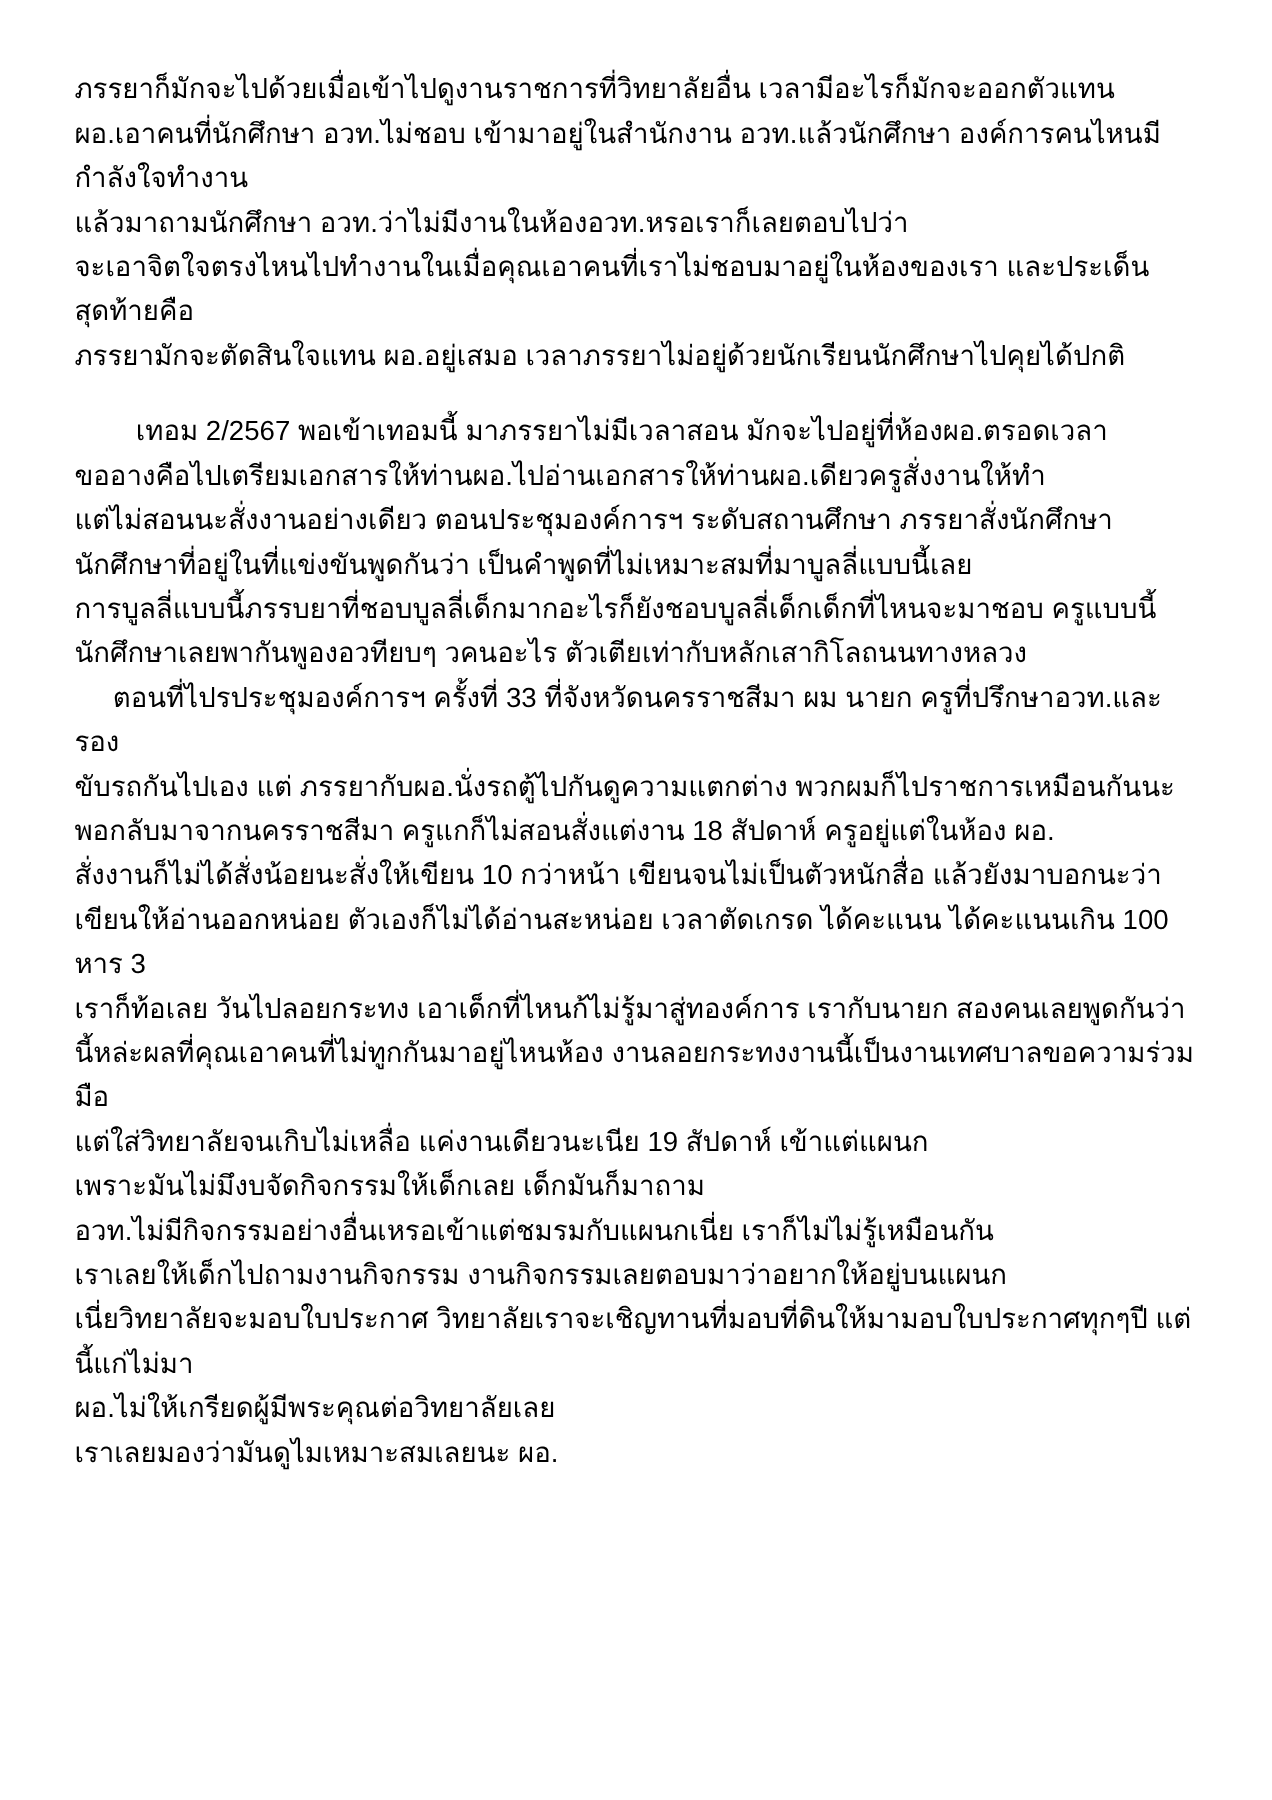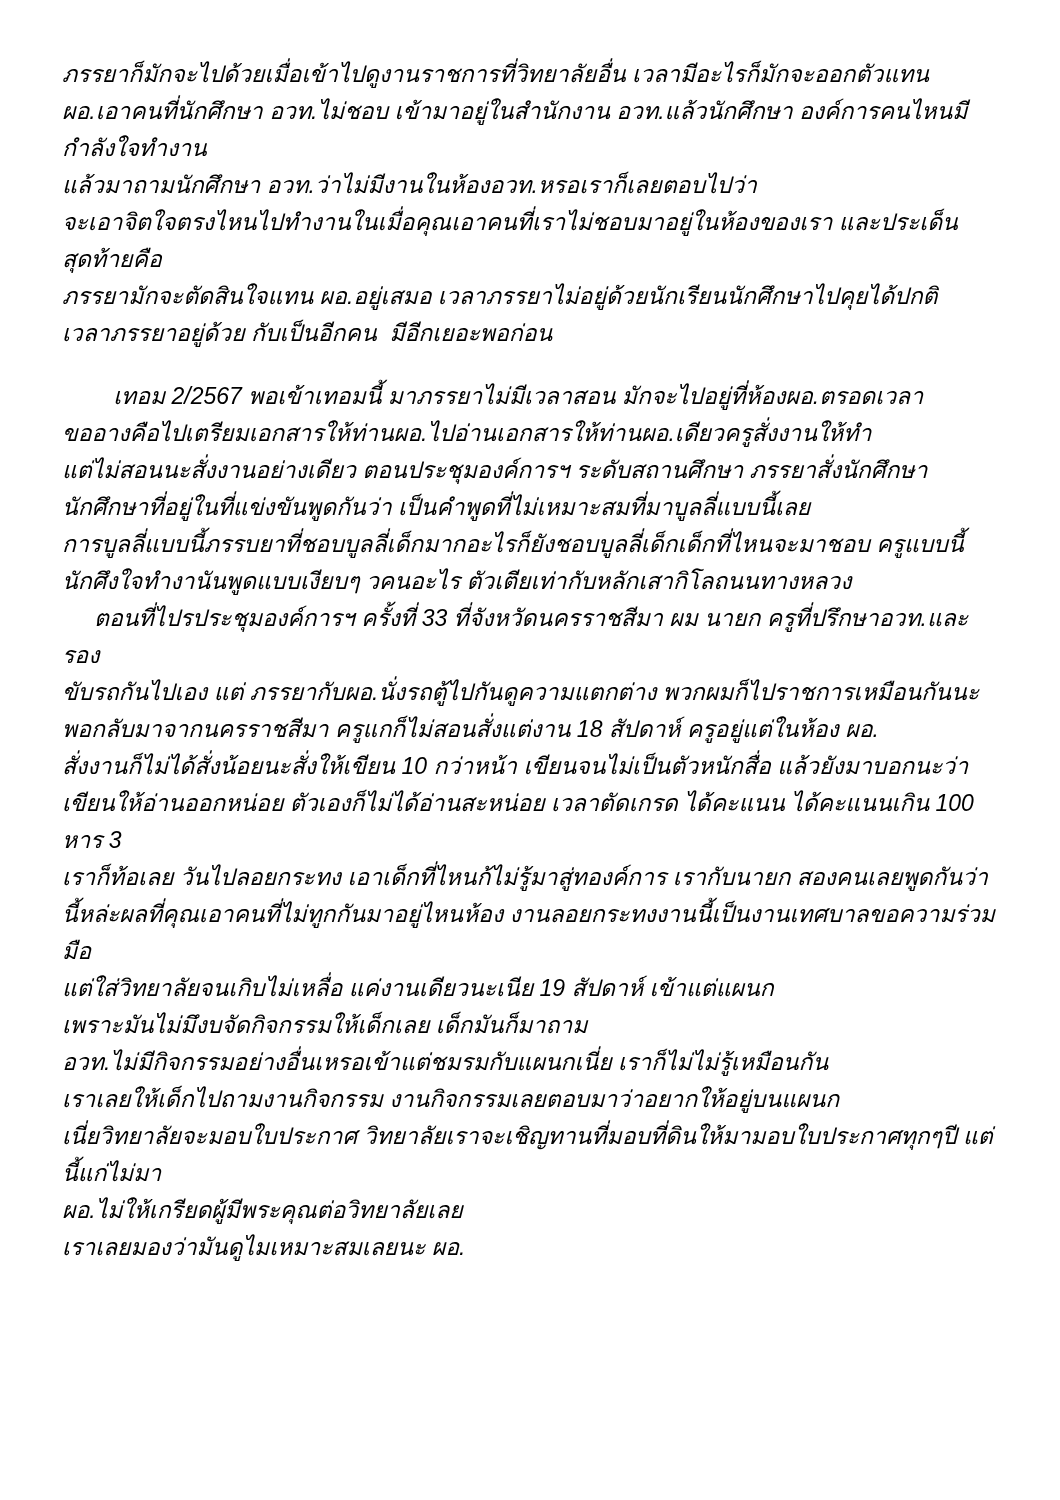--- a/index.html
+++ b/index.html
@@ -24,43 +24,41 @@
   .para {
     margin: 0;
     padding: 0;
   }
   .para + .para {
     margin-top: 26px;
   }
   .line {
     white-space: pre-wrap;
     min-height: 37px;
-    font-style: italic;
   }
 </style>
 </head>
 <body>
 
 <div class="doc">
   <div>
       <div class="para">
         <div class="line">ภรรยาก็มักจะไปด้วยเมื่อเข้าไปดูงานราชการที่วิทยาลัยอื่น เวลามีอะไรก็มักจะออกตัวแทน</div>
         <div class="line">ผอ.เอาคนที่นักศึกษา อวท.ไม่ชอบ เข้ามาอยู่ในสำนักงาน อวท.แล้วนักศึกษา องค์การคนไหนมีกำลังใจทำงาน</div>
         <div class="line">แล้วมาถามนักศึกษา อวท.ว่าไม่มีงานในห้องอวท.หรอเราก็เลยตอบไปว่า</div>
         <div class="line">จะเอาจิตใจตรงไหนไปทำงานในเมื่อคุณเอาคนที่เราไม่ชอบมาอยู่ในห้องของเรา และประเด็นสุดท้ายคือ</div>
         <div class="line">ภรรยามักจะตัดสินใจแทน ผอ.อยู่เสมอ เวลาภรรยาไม่อยู่ด้วยนักเรียนนักศึกษาไปคุยได้ปกติ</div>
-        <div class="line">เวลาภรรยาอยู่ด้วย กับเป็นอีกคน  มีอีกเยอะพอก่อน</div>
       </div>
       <div class="para">
         <div class="line">        เทอม 2/2567 พอเข้าเทอมนี้ มาภรรยาไม่มีเวลาสอน มักจะไปอยู่ที่ห้องผอ.ตรอดเวลา</div>
         <div class="line">ขออางคือไปเตรียมเอกสารให้ท่านผอ.ไปอ่านเอกสารให้ท่านผอ.เดียวครูสั่งงานให้ทำ</div>
         <div class="line">แต่ไม่สอนนะสั่งงานอย่างเดียว ตอนประชุมองค์การฯ ระดับสถานศึกษา ภรรยาสั่งนักศึกษา</div>
         <div class="line">นักศึกษาที่อยู่ในที่แข่งขันพูดกันว่า เป็นคำพูดที่ไม่เหมาะสมที่มาบูลลี่แบบนี้เลย</div>
         <div class="line">การบูลลี่แบบนี้ภรรบยาที่ชอบบูลลี่เด็กมากอะไรก็ยังชอบบูลลี่เด็กเด็กที่ไหนจะมาชอบ ครูแบบนี้</div>
-        <div class="line">นักศึงใจทำงานันพูดแบบเงียบๆ วคนอะไร ตัวเตียเท่ากับหลักเสากิโลถนนทางหลวง</div>
+        <div class="line">นักศึกษาเลยพากันพูองอวทียบๆ วคนอะไร ตัวเตียเท่ากับหลักเสากิโลถนนทางหลวง</div>
         <div class="line">     ตอนที่ไปรประชุมองค์การฯ ครั้งที่ 33 ที่จังหวัดนครราชสีมา ผม นายก ครูที่ปรึกษาอวท.และรอง</div>
         <div class="line">ขับรถกันไปเอง แต่ ภรรยากับผอ.นั่งรถตู้ไปกันดูความแตกต่าง พวกผมก็ไปราชการเหมือนกันนะ</div>
         <div class="line">พอกลับมาจากนครราชสีมา ครูแกก็ไม่สอนสั่งแต่งาน 18 สัปดาห์ ครูอยู่แต่ในห้อง ผอ.</div>
         <div class="line">สั่งงานก็ไม่ได้สั่งน้อยนะสั่งให้เขียน 10 กว่าหน้า เขียนจนไม่เป็นตัวหนักสื่อ แล้วยังมาบอกนะว่า</div>
         <div class="line">เขียนให้อ่านออกหน่อย ตัวเองก็ไม่ได้อ่านสะหน่อย เวลาตัดเกรด ได้คะแนน ได้คะแนนเกิน 100 หาร 3</div>
         <div class="line">เราก็ท้อเลย วันไปลอยกระทง เอาเด็กที่ไหนก้ไม่รู้มาสู่ทองค์การ เรากับนายก สองคนเลยพูดกันว่า</div>
         <div class="line">นี้หล่ะผลที่คุณเอาคนที่ไม่ทูกกันมาอยู่ไหนห้อง งานลอยกระทงงานนี้เป็นงานเทศบาลขอความร่วมมือ</div>
         <div class="line">แต่ใส่วิทยาลัยจนเกิบไม่เหลื่อ แค่งานเดียวนะเนีย 19 สัปดาห์ เข้าแต่แผนก</div>
         <div class="line">เพราะมันไม่มึงบจัดกิจกรรมให้เด็กเลย เด็กมันก็มาถาม</div>
         <div class="line">อวท.ไม่มีกิจกรรมอย่างอื่นเหรอเข้าแต่ชมรมกับแผนกเนี่ย เราก็ไม่ไม่รู้เหมือนกัน</div>

